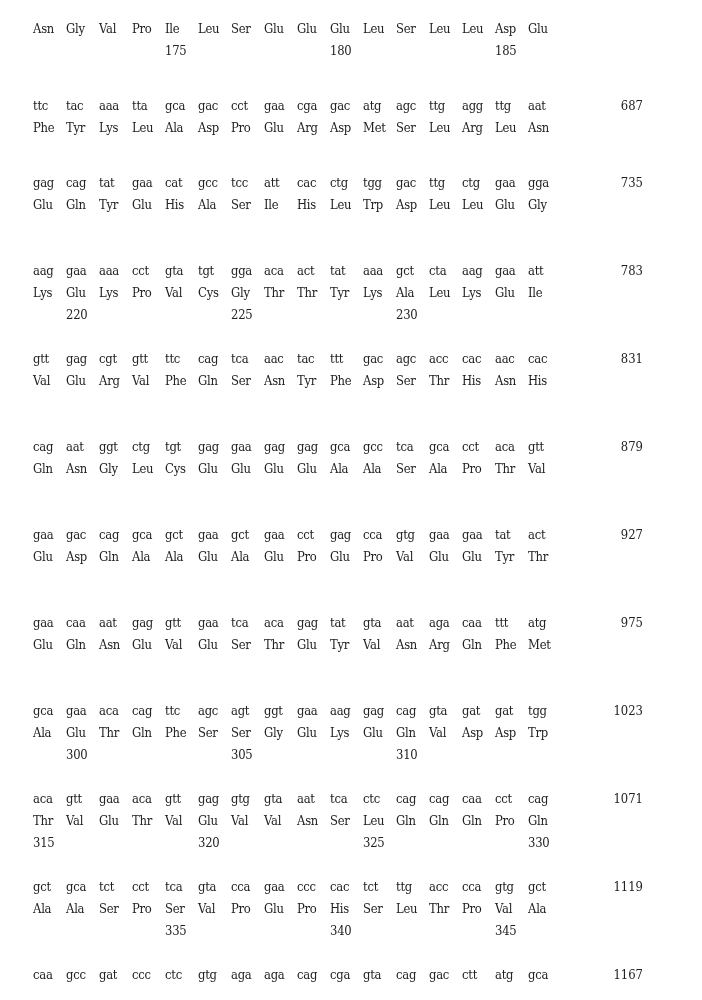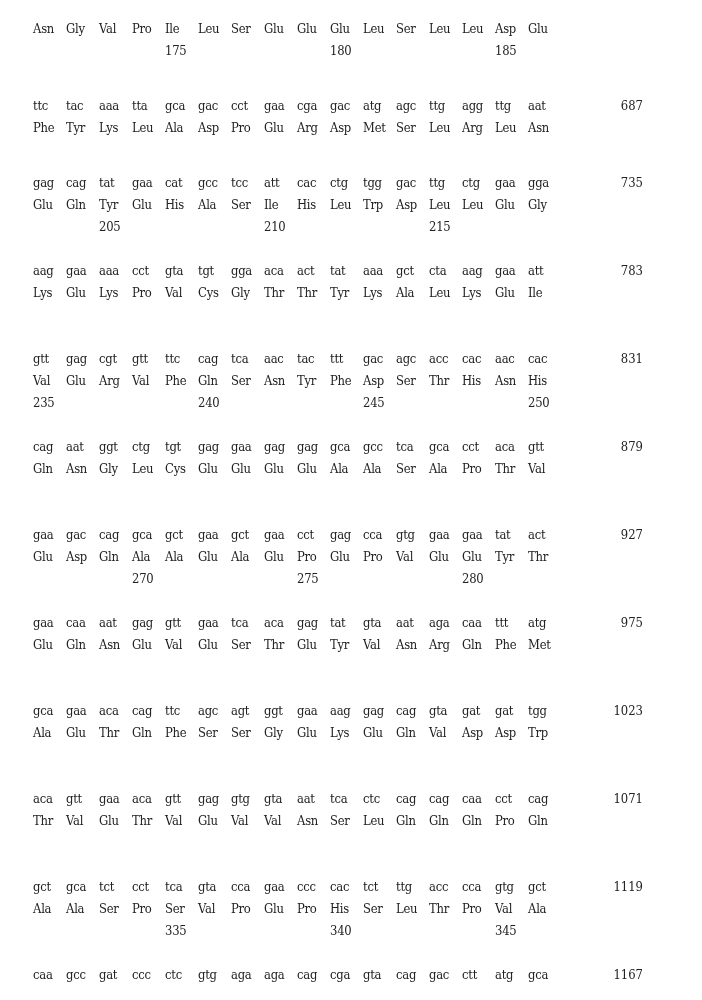--- a/index.html
+++ b/index.html
@@ -120,25 +120,20 @@
         <span class="cell" style="left: 231px;">Ile</span>
         <span class="cell" style="left: 264px;">His</span>
         <span class="cell" style="left: 297px;">Leu</span>
         <span class="cell" style="left: 330px;">Trp</span>
         <span class="cell" style="left: 363px;">Asp</span>
         <span class="cell" style="left: 396px;">Leu</span>
         <span class="cell" style="left: 429px;">Leu</span>
         <span class="cell" style="left: 462px;">Glu</span>
         <span class="cell" style="left: 495px;">Gly</span>
       </div>
-      <div class="row">
-        <span class="cell" style="left: 66px;">205</span>
-        <span class="cell" style="left: 231px;">210</span>
-        <span class="cell" style="left: 396px;">215</span>
-      </div>
     </div>
     <div class="block" style="top: 259px;">
       <div class="row">
         <span class="cell" style="left: 0px;">aag</span>
         <span class="cell" style="left: 33px;">gaa</span>
         <span class="cell" style="left: 66px;">aaa</span>
         <span class="cell" style="left: 99px;">cct</span>
         <span class="cell" style="left: 132px;">gta</span>
         <span class="cell" style="left: 165px;">tgt</span>
         <span class="cell" style="left: 198px;">gga</span>
@@ -164,20 +159,25 @@
         <span class="cell" style="left: 231px;">Thr</span>
         <span class="cell" style="left: 264px;">Thr</span>
         <span class="cell" style="left: 297px;">Tyr</span>
         <span class="cell" style="left: 330px;">Lys</span>
         <span class="cell" style="left: 363px;">Ala</span>
         <span class="cell" style="left: 396px;">Leu</span>
         <span class="cell" style="left: 429px;">Lys</span>
         <span class="cell" style="left: 462px;">Glu</span>
         <span class="cell" style="left: 495px;">Ile</span>
       </div>
+      <div class="row">
+        <span class="cell" style="left: 33px;">220</span>
+        <span class="cell" style="left: 198px;">225</span>
+        <span class="cell" style="left: 363px;">230</span>
+      </div>
     </div>
     <div class="block" style="top: 347px;">
       <div class="row">
         <span class="cell" style="left: 0px;">gtt</span>
         <span class="cell" style="left: 33px;">gag</span>
         <span class="cell" style="left: 66px;">cgt</span>
         <span class="cell" style="left: 99px;">gtt</span>
         <span class="cell" style="left: 132px;">ttc</span>
         <span class="cell" style="left: 165px;">cag</span>
         <span class="cell" style="left: 198px;">tca</span>
@@ -203,26 +203,20 @@
         <span class="cell" style="left: 231px;">Asn</span>
         <span class="cell" style="left: 264px;">Tyr</span>
         <span class="cell" style="left: 297px;">Phe</span>
         <span class="cell" style="left: 330px;">Asp</span>
         <span class="cell" style="left: 363px;">Ser</span>
         <span class="cell" style="left: 396px;">Thr</span>
         <span class="cell" style="left: 429px;">His</span>
         <span class="cell" style="left: 462px;">Asn</span>
         <span class="cell" style="left: 495px;">His</span>
       </div>
-      <div class="row">
-        <span class="cell" style="left: 0px;">235</span>
-        <span class="cell" style="left: 165px;">240</span>
-        <span class="cell" style="left: 330px;">245</span>
-        <span class="cell" style="left: 495px;">250</span>
-      </div>
     </div>
     <div class="block" style="top: 435px;">
       <div class="row">
         <span class="cell" style="left: 0px;">cag</span>
         <span class="cell" style="left: 33px;">aat</span>
         <span class="cell" style="left: 66px;">ggt</span>
         <span class="cell" style="left: 99px;">ctg</span>
         <span class="cell" style="left: 132px;">tgt</span>
         <span class="cell" style="left: 165px;">gag</span>
         <span class="cell" style="left: 198px;">gaa</span>
@@ -287,25 +281,20 @@
         <span class="cell" style="left: 231px;">Glu</span>
         <span class="cell" style="left: 264px;">Pro</span>
         <span class="cell" style="left: 297px;">Glu</span>
         <span class="cell" style="left: 330px;">Pro</span>
         <span class="cell" style="left: 363px;">Val</span>
         <span class="cell" style="left: 396px;">Glu</span>
         <span class="cell" style="left: 429px;">Glu</span>
         <span class="cell" style="left: 462px;">Tyr</span>
         <span class="cell" style="left: 495px;">Thr</span>
       </div>
-      <div class="row">
-        <span class="cell" style="left: 99px;">270</span>
-        <span class="cell" style="left: 264px;">275</span>
-        <span class="cell" style="left: 429px;">280</span>
-      </div>
     </div>
     <div class="block" style="top: 611px;">
       <div class="row">
         <span class="cell" style="left: 0px;">gaa</span>
         <span class="cell" style="left: 33px;">caa</span>
         <span class="cell" style="left: 66px;">aat</span>
         <span class="cell" style="left: 99px;">gag</span>
         <span class="cell" style="left: 132px;">gtt</span>
         <span class="cell" style="left: 165px;">gaa</span>
         <span class="cell" style="left: 198px;">tca</span>
@@ -370,20 +359,25 @@
         <span class="cell" style="left: 231px;">Gly</span>
         <span class="cell" style="left: 264px;">Glu</span>
         <span class="cell" style="left: 297px;">Lys</span>
         <span class="cell" style="left: 330px;">Glu</span>
         <span class="cell" style="left: 363px;">Gln</span>
         <span class="cell" style="left: 396px;">Val</span>
         <span class="cell" style="left: 429px;">Asp</span>
         <span class="cell" style="left: 462px;">Asp</span>
         <span class="cell" style="left: 495px;">Trp</span>
       </div>
+      <div class="row">
+        <span class="cell" style="left: 33px;">300</span>
+        <span class="cell" style="left: 198px;">305</span>
+        <span class="cell" style="left: 363px;">310</span>
+      </div>
     </div>
     <div class="block" style="top: 787px;">
       <div class="row">
         <span class="cell" style="left: 0px;">aca</span>
         <span class="cell" style="left: 33px;">gtt</span>
         <span class="cell" style="left: 66px;">gaa</span>
         <span class="cell" style="left: 99px;">aca</span>
         <span class="cell" style="left: 132px;">gtt</span>
         <span class="cell" style="left: 165px;">gag</span>
         <span class="cell" style="left: 198px;">gtg</span>
@@ -409,20 +403,26 @@
         <span class="cell" style="left: 231px;">Val</span>
         <span class="cell" style="left: 264px;">Asn</span>
         <span class="cell" style="left: 297px;">Ser</span>
         <span class="cell" style="left: 330px;">Leu</span>
         <span class="cell" style="left: 363px;">Gln</span>
         <span class="cell" style="left: 396px;">Gln</span>
         <span class="cell" style="left: 429px;">Gln</span>
         <span class="cell" style="left: 462px;">Pro</span>
         <span class="cell" style="left: 495px;">Gln</span>
       </div>
+      <div class="row">
+        <span class="cell" style="left: 0px;">315</span>
+        <span class="cell" style="left: 165px;">320</span>
+        <span class="cell" style="left: 330px;">325</span>
+        <span class="cell" style="left: 495px;">330</span>
+      </div>
     </div>
     <div class="block" style="top: 875px;">
       <div class="row">
         <span class="cell" style="left: 0px;">gct</span>
         <span class="cell" style="left: 33px;">gca</span>
         <span class="cell" style="left: 66px;">tct</span>
         <span class="cell" style="left: 99px;">cct</span>
         <span class="cell" style="left: 132px;">tca</span>
         <span class="cell" style="left: 165px;">gta</span>
         <span class="cell" style="left: 198px;">cca</span>

